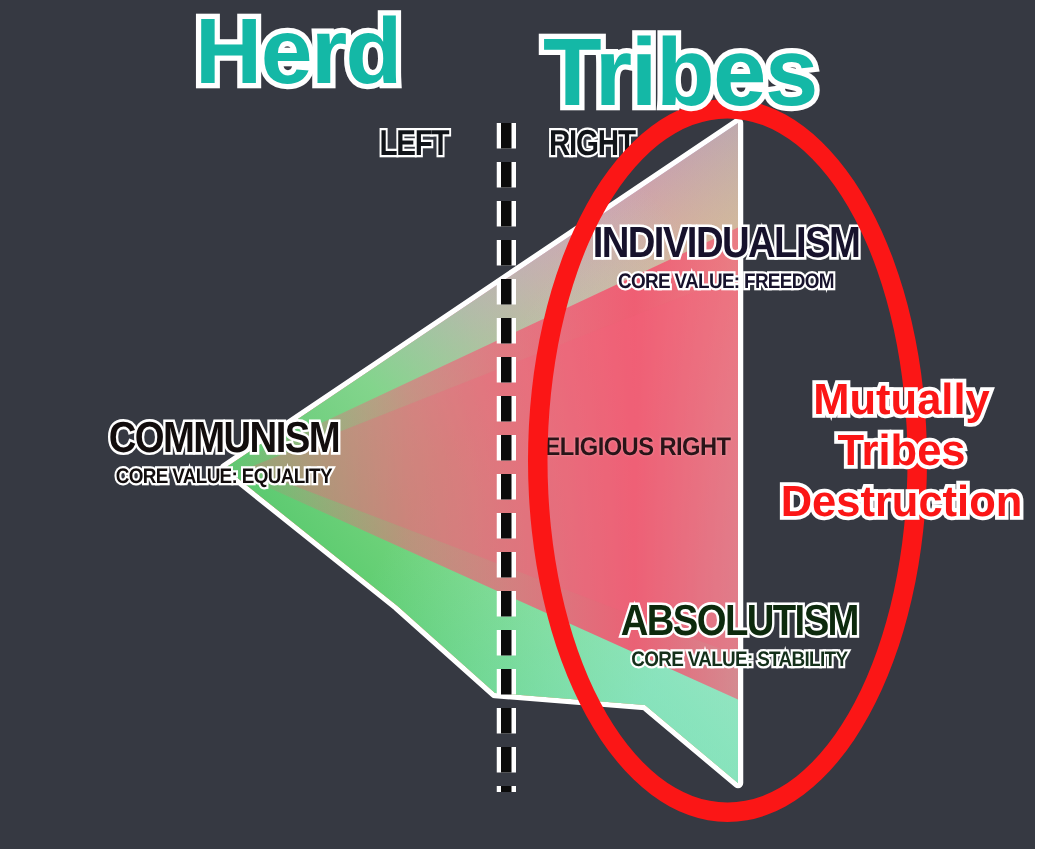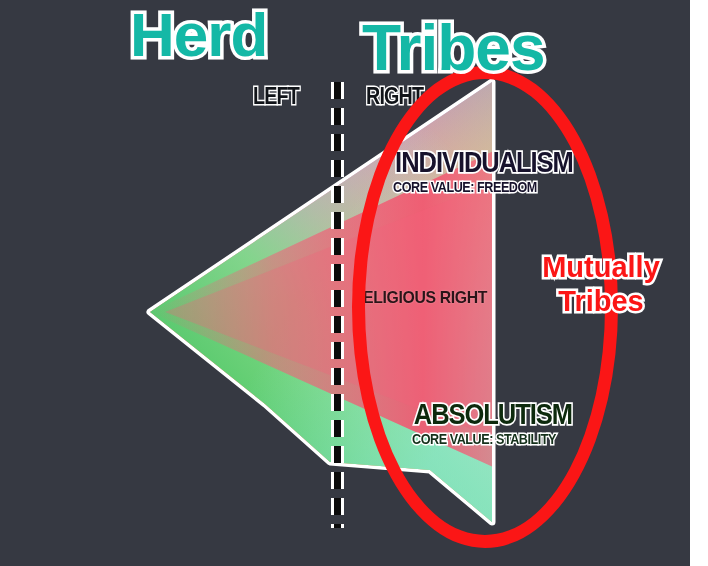--- a/index.html
+++ b/index.html
@@ -48,20 +48,21 @@
     transform-origin:left center;
     white-space:nowrap;
   }
   #label-left{left:253px;top:82px;}
   #label-right{left:366px;top:82px;}
 
   
   .corner{
     position:absolute;
     white-space:nowrap;
+    text-align:center;
   }
   .corner .title{
     display:block;
     font-weight:bold;
     font-size:29px;
     letter-spacing:-1.2px;
     -webkit-text-stroke:3.5px #ffffff;
     paint-order:stroke fill;
     transform:scaleX(0.88);
     line-height:1.02;
@@ -212,34 +213,39 @@
     </svg>
 
     <div class="axis-label" id="label-left">LEFT</div>
     <div class="axis-label" id="label-right">RIGHT</div>
 
     <div class="corner" id="corner-individualism">
       <span class="title">INDIVIDUALISM</span>
       <span class="sub">CORE VALUE: FREEDOM</span>
     </div>
 
+    <div class="corner" id="corner-communism">
+      <span class="title">COMMUNISM</span>
+      <span class="sub">CORE VALUE: EQUALITY</span>
+    </div>
 
     <div class="corner" id="corner-absolutism">
       <span class="title">ABSOLUTISM</span>
       <span class="sub">CORE VALUE: STABILITY</span>
     </div>
 
     <div id="center-label">RELIGIOUS RIGHT</div>
   </div>
 
   <div id="red-ellipse"></div>
 
   <div class="meme" id="meme-herd">Herd</div>
 
   <div class="meme" id="meme-tribes">Tribes</div>
 
   <div id="meme-mad">
     <span>Mutually</span>
     <span>Tribes</span>
+    <span>Destruction</span>
   </div>
 
   <div id="right-strip"></div>
 </div>
 
 </body></html>

